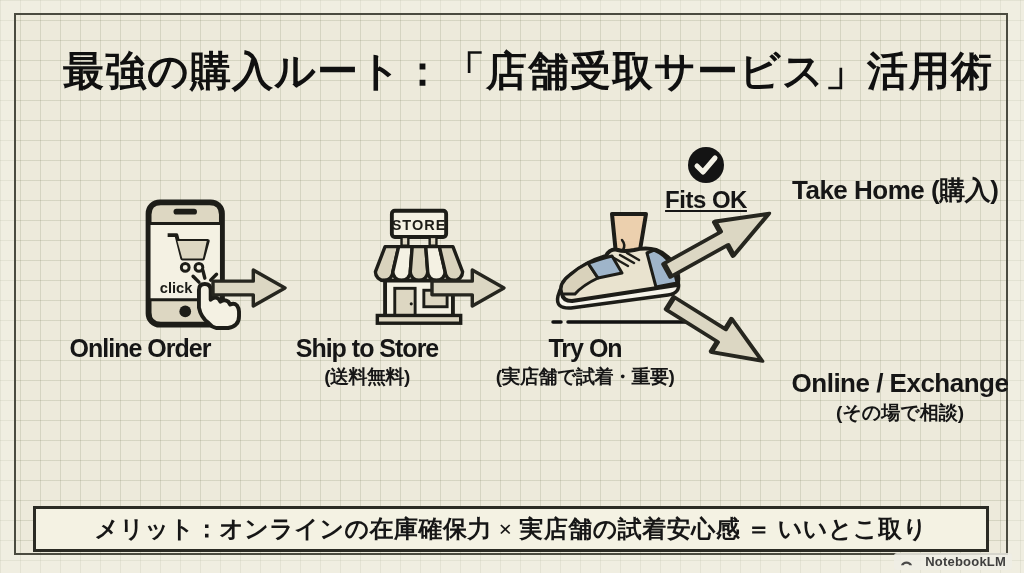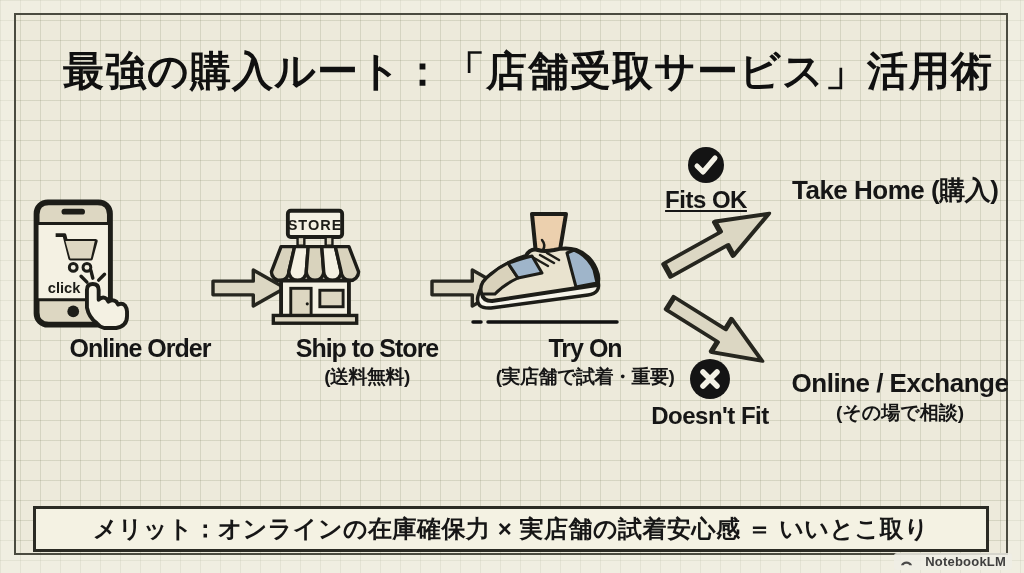--- a/index.html
+++ b/index.html
@@ -16,33 +16,33 @@
     position:absolute;left:14px;top:13px;right:16px;bottom:18px;
     border:2px solid #4b4b40;
     box-shadow:0 0 0 2000px rgba(245,243,232,0.45);
     pointer-events:none;
   }
   .title{
     position:absolute;left:0;top:28px;width:100%;margin:16px;text-align:center;
     font-size:41px;font-weight:800;letter-spacing:1px;color:#101010;
   }
   .step{position:absolute;width:230px;text-align:center;}
-  .step .icon-wrap{height:128px;display:flex;align-items:flex-end;justify-content:flex-start;}
+  .step .icon-wrap{height:128px;display:flex;align-items:flex-end;justify-content:flex-end;}
   .step-label{font-size:25px;font-weight:800;letter-spacing:-1px;margin-top:4px;white-space:nowrap;}
   .step-sub{font-size:19px;font-weight:800;letter-spacing:-0.5px;margin-top:1px;white-space:nowrap;}
   .harrow{position:absolute;}
   .diag-arrow{position:absolute;}
   .branch{position:absolute;text-align:center;}
   .branch-label{font-size:24px;font-weight:800;letter-spacing:-0.5px;margin-top:2px;white-space:nowrap;}
   .outcome-main{font-size:26px;font-weight:800;letter-spacing:-0.5px;white-space:nowrap;}
   .outcome-sub{font-size:19px;font-weight:800;margin-top:1px;white-space:nowrap;}
   .benefit-box{
     position:absolute;left:33px;top:506px;width:950px;height:40px;
     border:3px solid #2b2b24;background:#f4f2e3;
-    display:flex;align-items:center;justify-content:center;
+    display:flex;align-items:center;justify-content:center;font-family:Liberation Serif, serif;
   }
   .benefit-text{font-size:24px;font-weight:800;letter-spacing:0.5px;white-space:nowrap;}
   .watermark{
     position:absolute;right:12px;bottom:3px;z-index:5;
     display:flex;align-items:center;gap:12px;
     background:rgba(238,237,229,0.85);border-radius:3px;padding:1px 6px;
   }
   .watermark-text{font-size:13px;font-weight:700;color:#3e3e3e;letter-spacing:0.2px;}
   svg{display:block;}
 </style>
@@ -146,27 +146,20 @@
   </div>
 
   <svg class="diag-arrow" style="left:656px;top:216px;transform:rotate(-29deg);" width="124" height="52" viewBox="0 0 90 56" preserveAspectRatio="none">
     <polygon points="3,20 50,20 50,7 87,28 50,49 50,36 3,36" fill="#dcd7c3" stroke="#26261f" stroke-width="4" stroke-linejoin="round"></polygon>
   </svg>
 
   <svg class="diag-arrow" style="left:658px;top:306px;transform:rotate(32deg);" width="116" height="52" viewBox="0 0 90 56" preserveAspectRatio="none">
     <polygon points="3,20 50,20 50,7 87,28 50,49 50,36 3,36" fill="#dcd7c3" stroke="#26261f" stroke-width="4" stroke-linejoin="round"></polygon>
   </svg>
 
-  <div class="branch" style="left:650px;top:358px;width:120px;">
-    <svg width="42" height="42" viewBox="0 0 42 42" style="margin:0 auto;">
-      <circle cx="21" cy="21" r="20" fill="#141414"></circle>
-      <path d="M14 14 L28 28 M28 14 L14 28" fill="none" stroke="#f4f2e6" stroke-width="5.5" stroke-linecap="round"></path>
-    </svg>
-    <div class="branch-label">Doesn't Fit</div>
-  </div>
 
   <div class="outcome-main" style="position:absolute;left:792px;top:173px;">Take Home (購入)</div>
 
   <div class="branch" style="left:788px;top:368px;width:224px;">
     <div class="outcome-main">Online / Exchange</div>
     <div class="outcome-sub">(その場で相談)</div>
   </div>
 
   <div class="benefit-box">
     <span class="benefit-text">メリット：オンラインの在庫確保力 × 実店舗の試着安心感 ＝ いいとこ取り</span>

